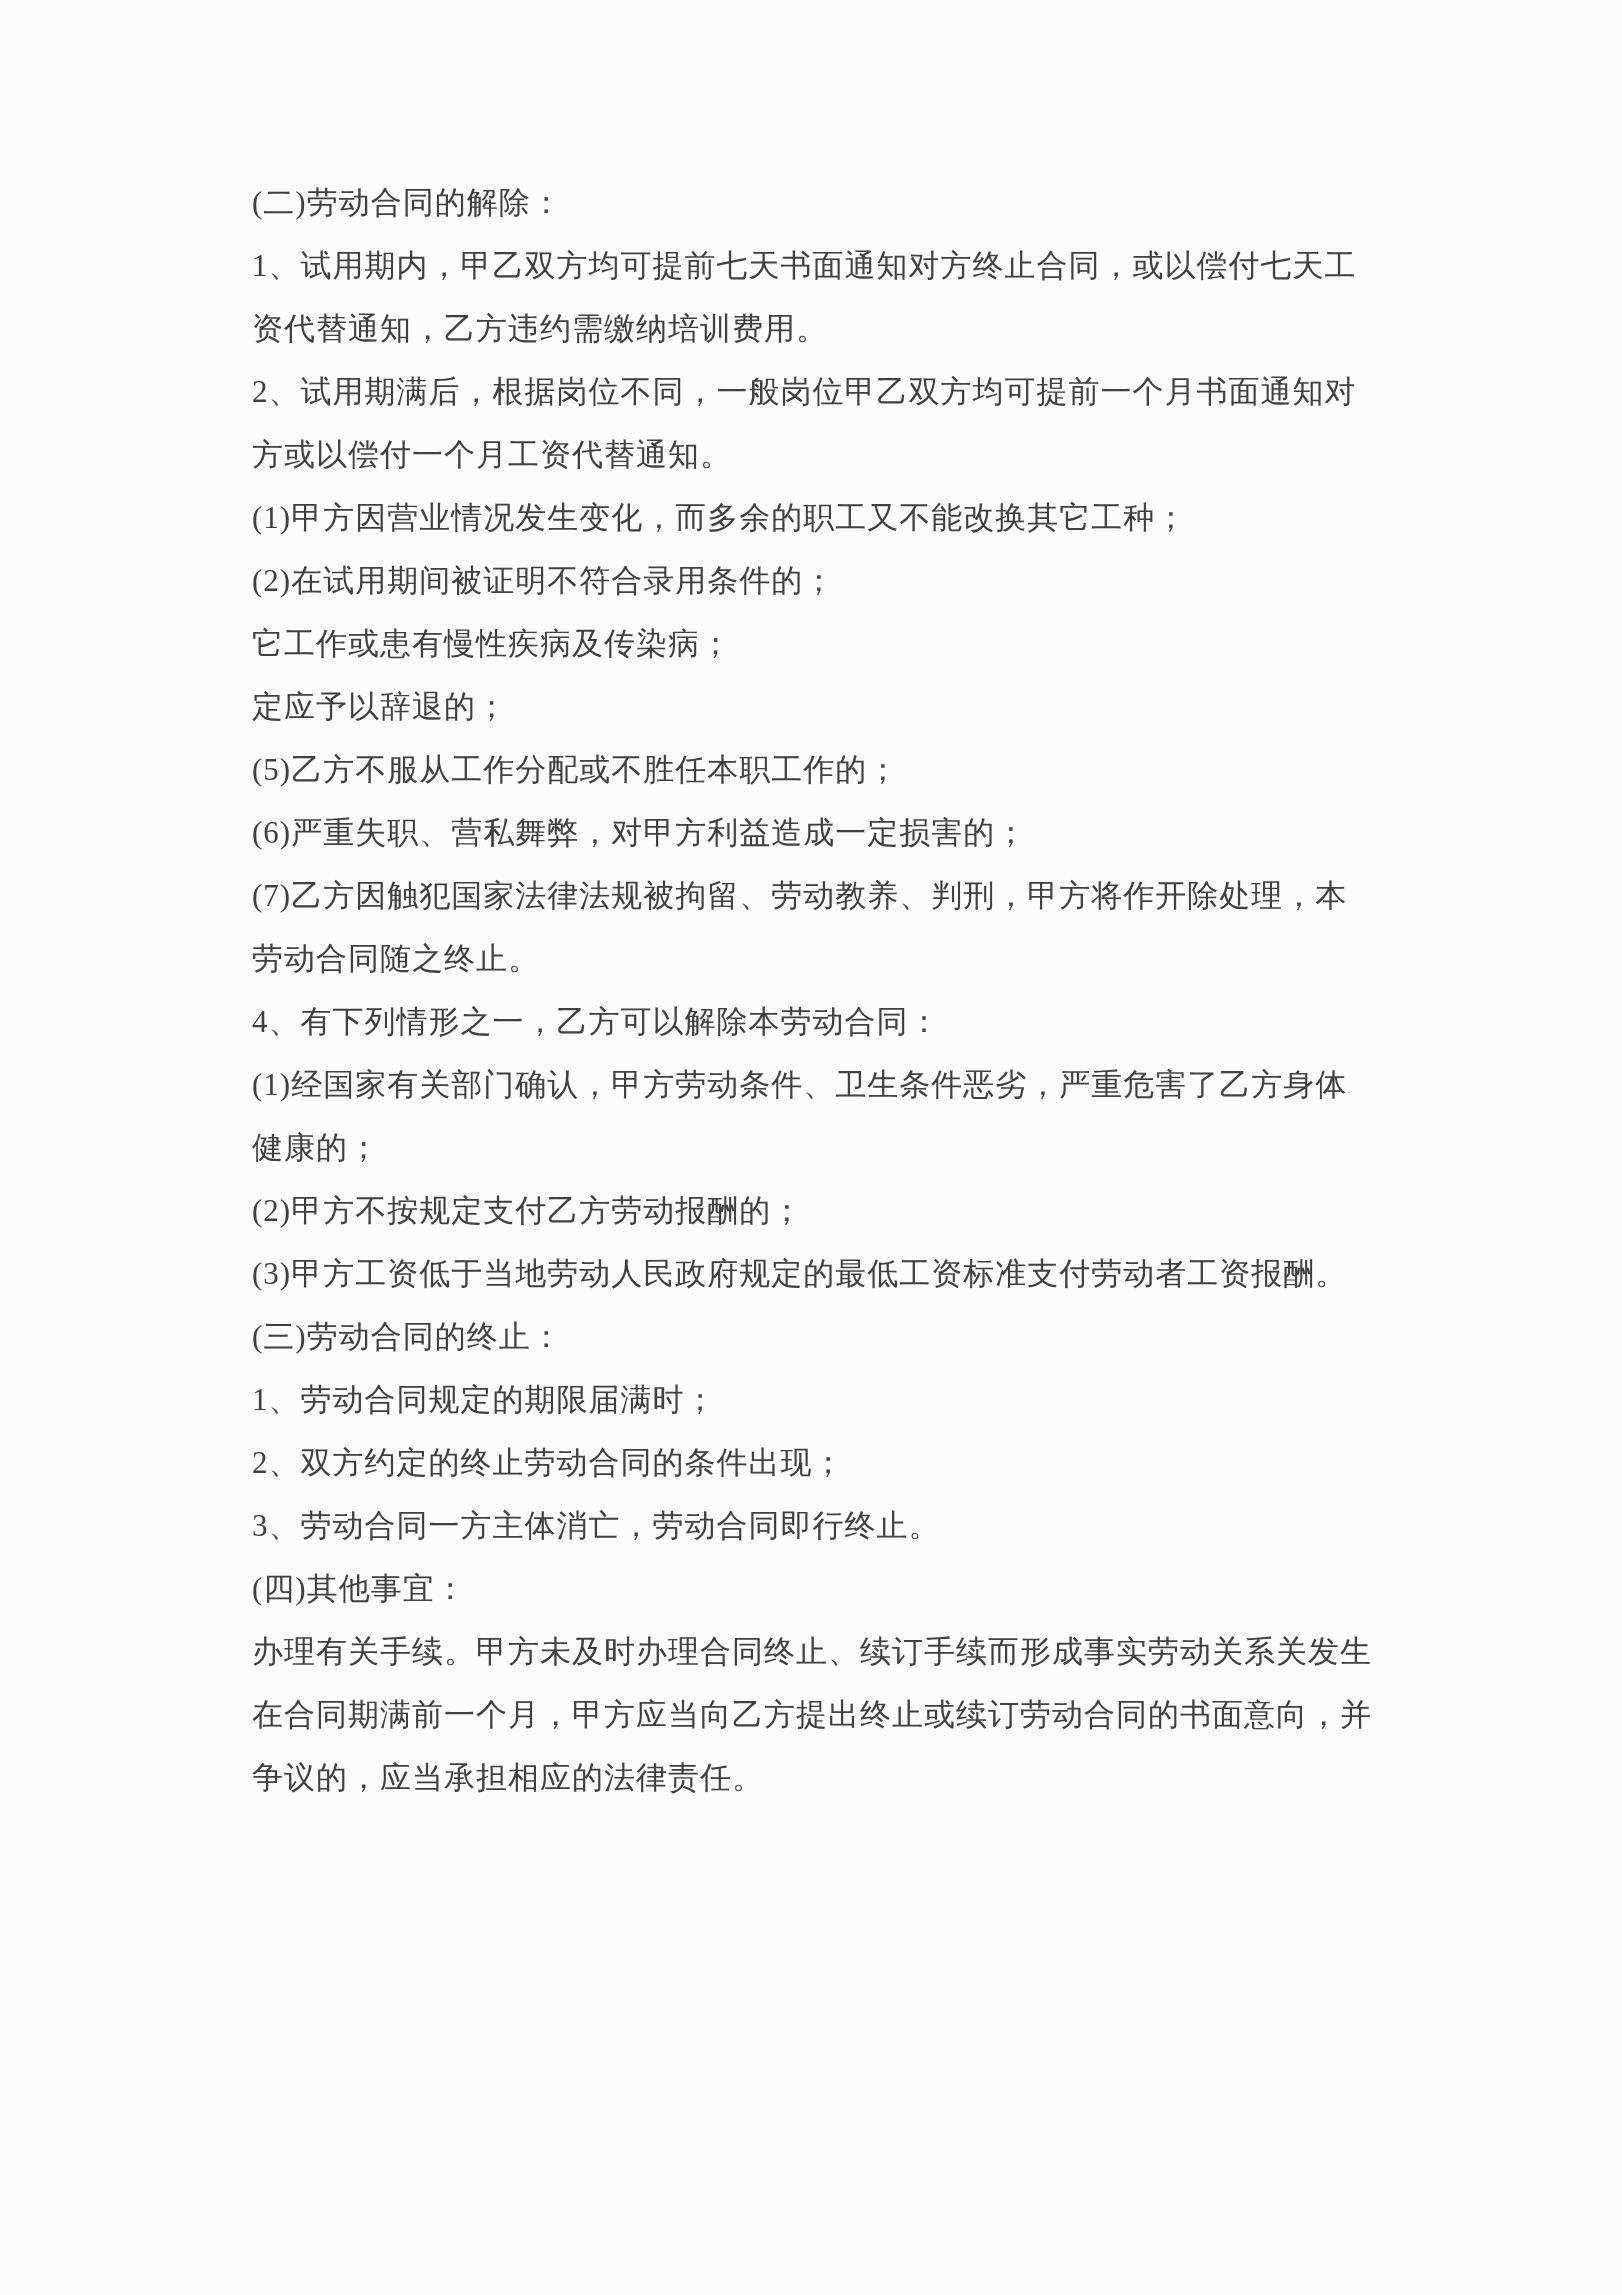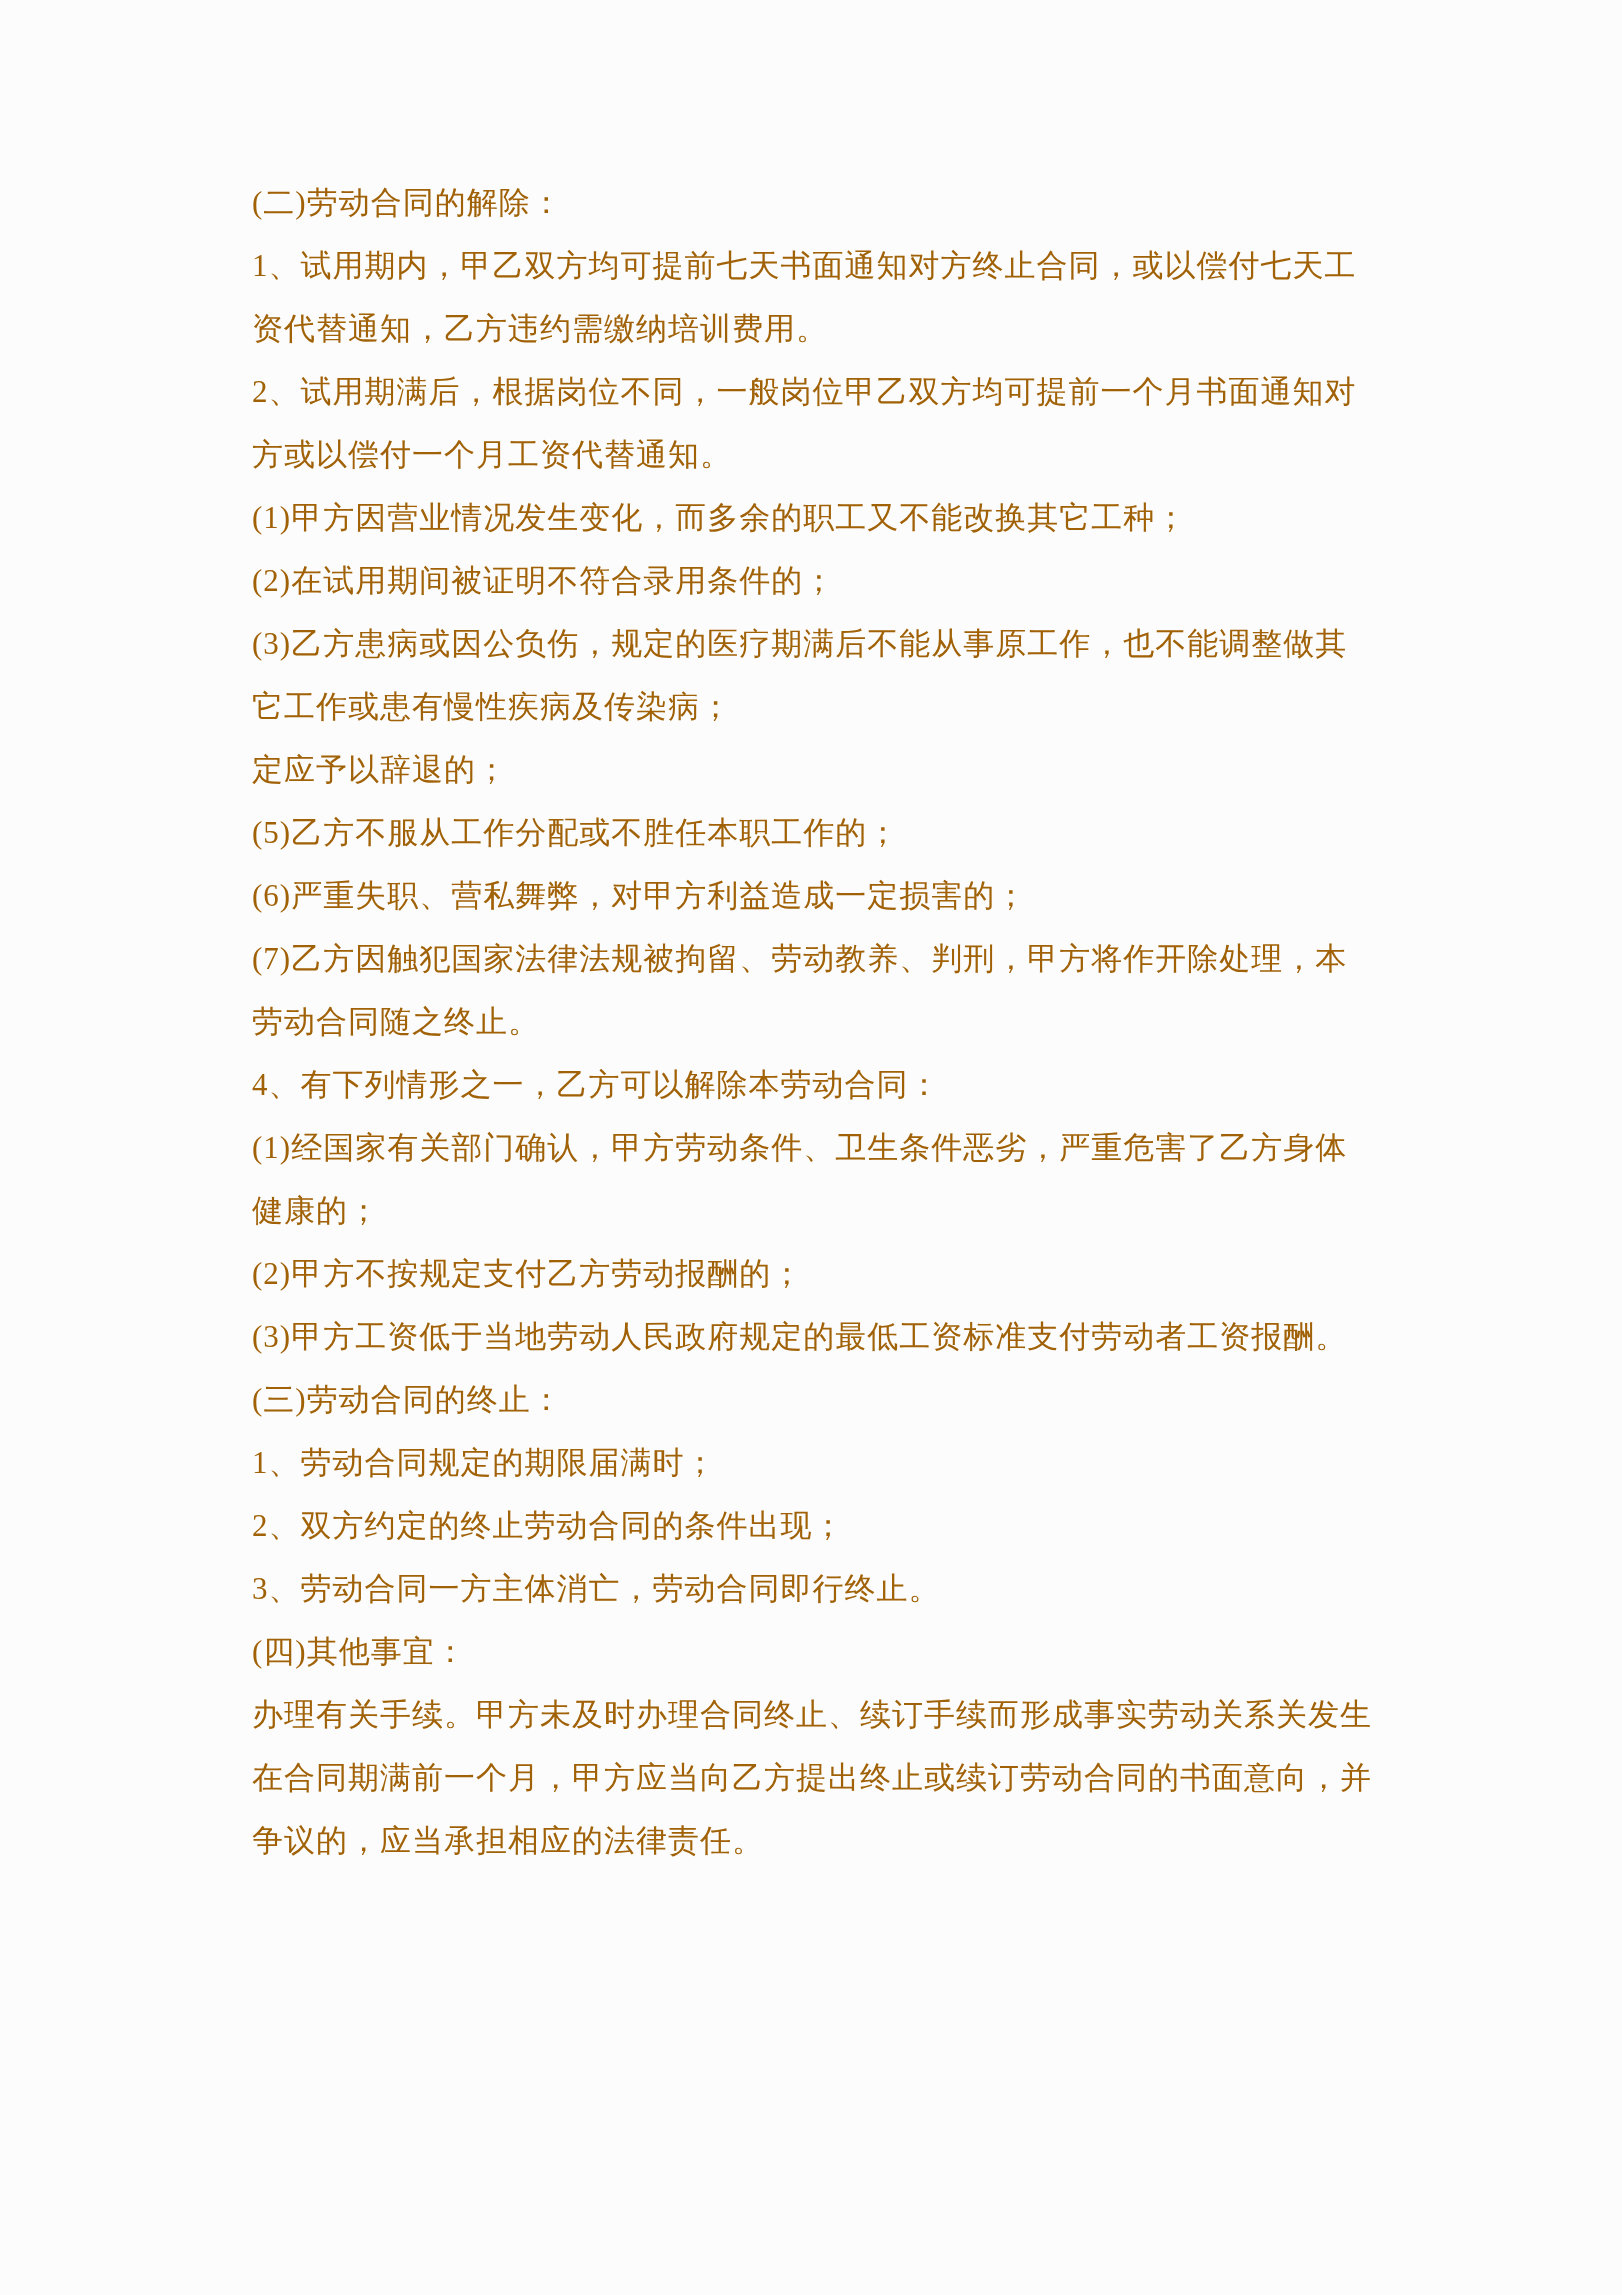--- a/index.html
+++ b/index.html
@@ -18,38 +18,37 @@
   }
   .doc-body {
     width: 1188px;
   }
   .line {
     font-family: "Liberation Serif", "DejaVu Serif", serif;
     font-size: 31px;
     height: 63px;
     line-height: 63px;
     letter-spacing: 1px;
-    color: #a16207;
+    color: #404040;
     white-space: nowrap;
     text-align: left;
   }
 </style>
 </head>
 <body>
 
 <div class="page">
   <div class="doc-body">
       <div class="line">(二)劳动合同的解除：</div>
       <div class="line">1、试用期内，甲乙双方均可提前七天书面通知对方终止合同，或以偿付七天工</div>
       <div class="line">资代替通知，乙方违约需缴纳培训费用。</div>
       <div class="line">2、试用期满后，根据岗位不同，一般岗位甲乙双方均可提前一个月书面通知对</div>
       <div class="line">方或以偿付一个月工资代替通知。</div>
       <div class="line">(1)甲方因营业情况发生变化，而多余的职工又不能改换其它工种；</div>
       <div class="line">(2)在试用期间被证明不符合录用条件的；</div>
-      <div class="line">(3)乙方患病或因公负伤，规定的医疗期满后不能从事原工作，也不能调整做其</div>
       <div class="line">它工作或患有慢性疾病及传染病；</div>
       <div class="line">定应予以辞退的；</div>
       <div class="line">(5)乙方不服从工作分配或不胜任本职工作的；</div>
       <div class="line">(6)严重失职、营私舞弊，对甲方利益造成一定损害的；</div>
       <div class="line">(7)乙方因触犯国家法律法规被拘留、劳动教养、判刑，甲方将作开除处理，本</div>
       <div class="line">劳动合同随之终止。</div>
       <div class="line">4、有下列情形之一，乙方可以解除本劳动合同：</div>
       <div class="line">(1)经国家有关部门确认，甲方劳动条件、卫生条件恶劣，严重危害了乙方身体</div>
       <div class="line">健康的；</div>
       <div class="line">(2)甲方不按规定支付乙方劳动报酬的；</div>

